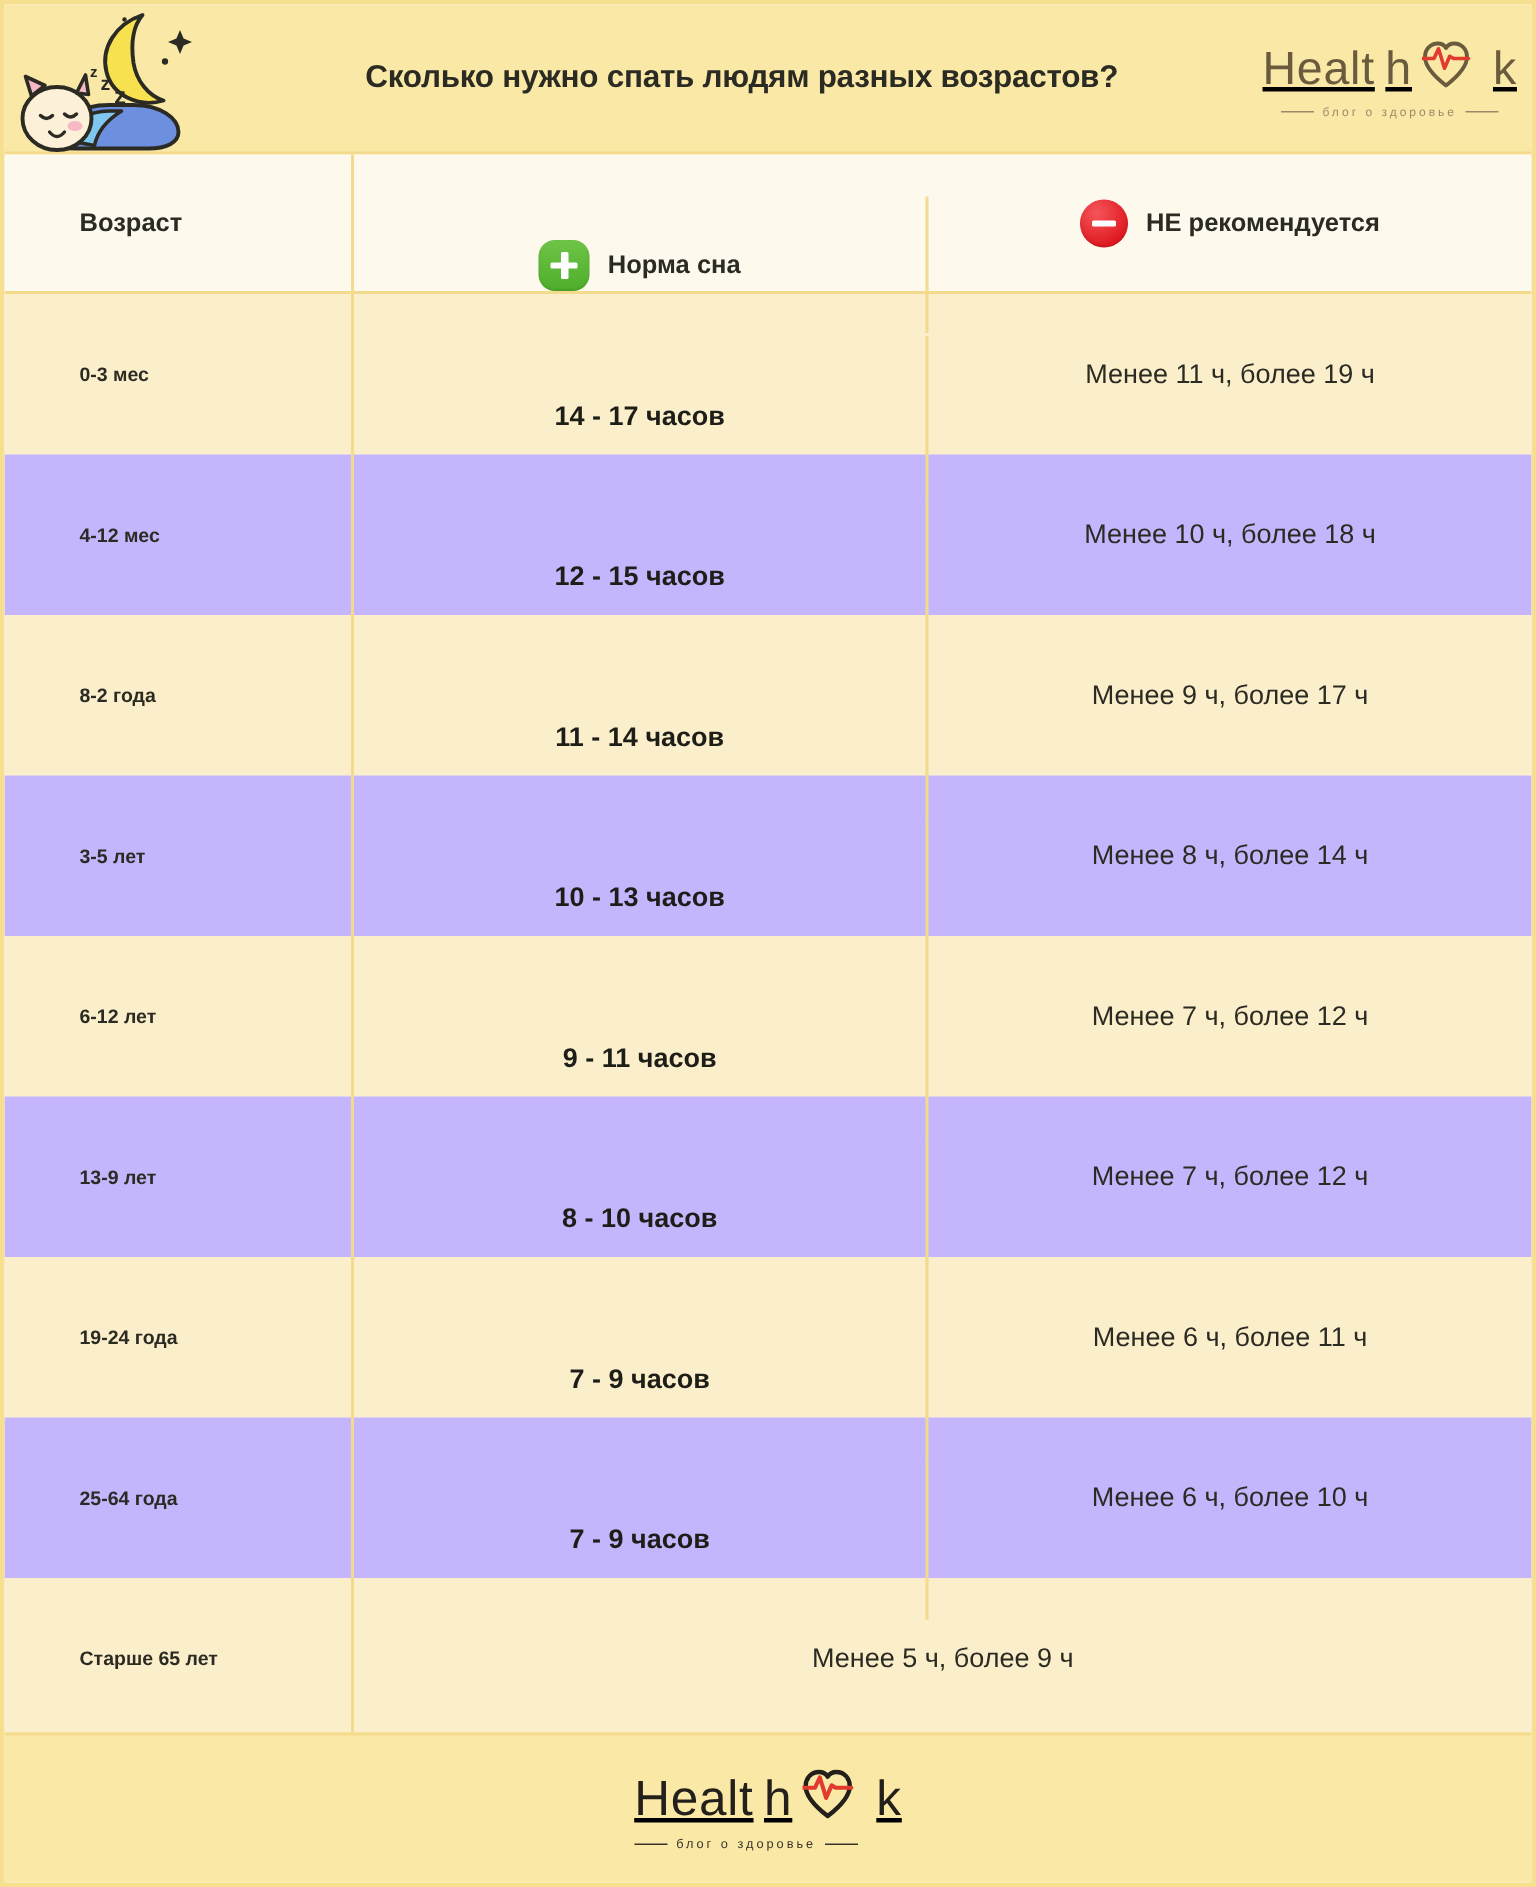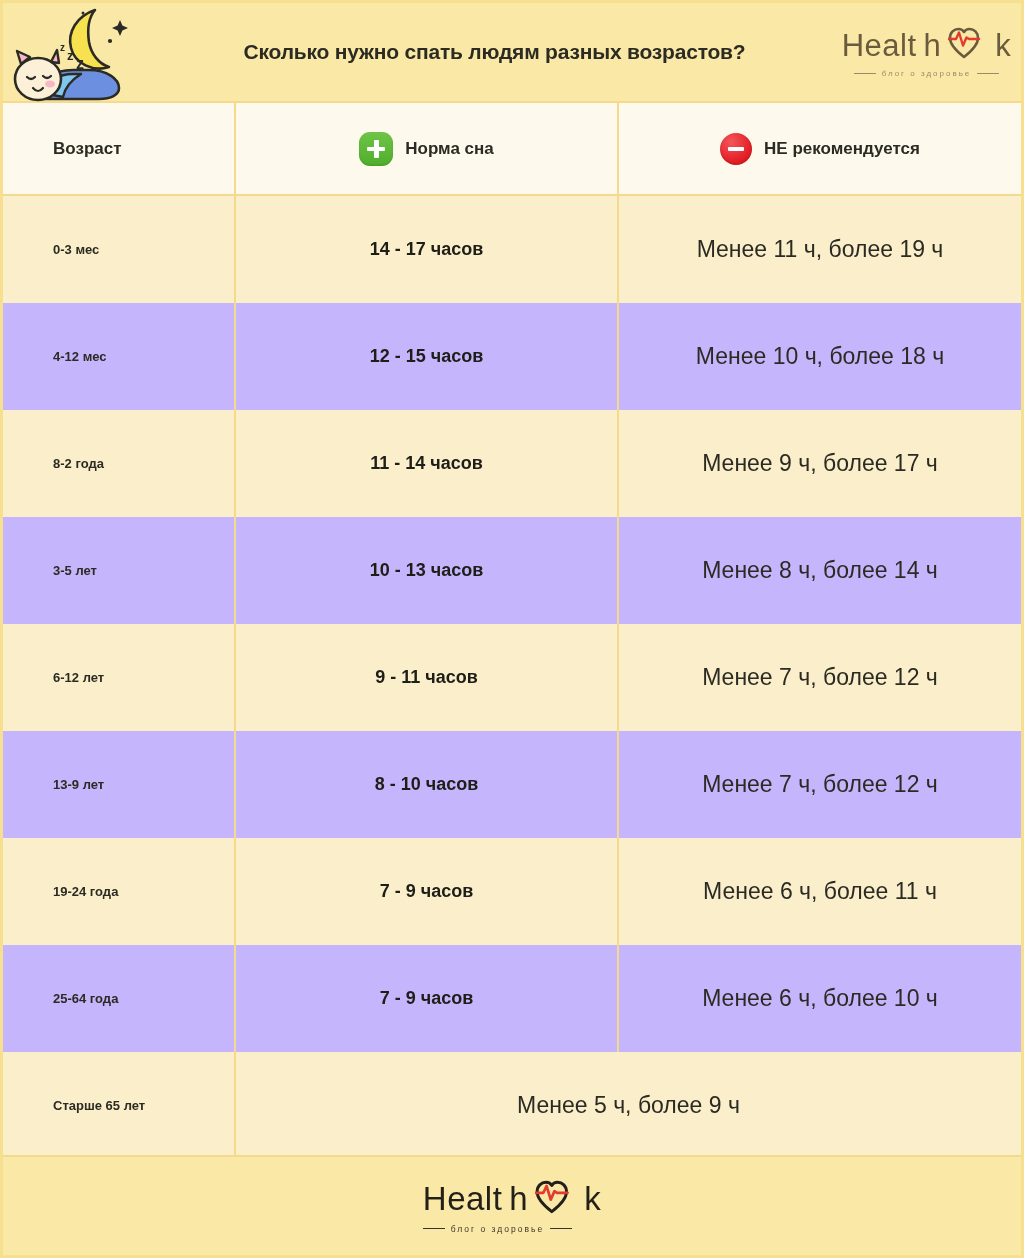--- a/index.html
+++ b/index.html
@@ -60,20 +60,21 @@
     justify-content: center;
     padding-right: 14px;
     box-sizing: border-box;
   }
 
   .brand-wordmark {
     display: flex;
     align-items: center;
     justify-content: center;
     gap: 7px;
+    text-decoration: underline;
   }
   .brand-word {
     font-size: 31px;
     color: #6b5b3e;
     font-weight: normal;
     letter-spacing: 0.5px;
     line-height: 1;
   }
   .brand-mark { display: block; }
 
@@ -128,20 +129,21 @@
     flex: 0 0 233px;
     width: 233px;
     padding-left: 50px;
     border-right: 2px solid #f3da8c;
   }
   .col-norm {
     flex: 0 0 383px;
     width: 383px;
     justify-content: center;
     border-right: 2px solid #f3da8c;
+    margin-top: 28px;
   }
   .col-not {
     flex: 1 1 auto;
     justify-content: center;
   }
 
   .head .col-age,
   .head .col-norm,
   .head .col-not { font-weight: bold; }
 
@@ -198,21 +200,21 @@
     font-size: 13px;
     color: #2b2b23;
     font-weight: bold;
   }
   .norm-text {
     font-size: 18px;
     color: #1e1e18;
     font-weight: bold;
   }
   .not-text {
-    font-size: 23px;
+    font-size: 18px;
     color: #2b2b23;
     font-weight: normal;
   }
 
   
   .footer {
     position: absolute;
     left: 0;
     right: 0;
     bottom: 0;

